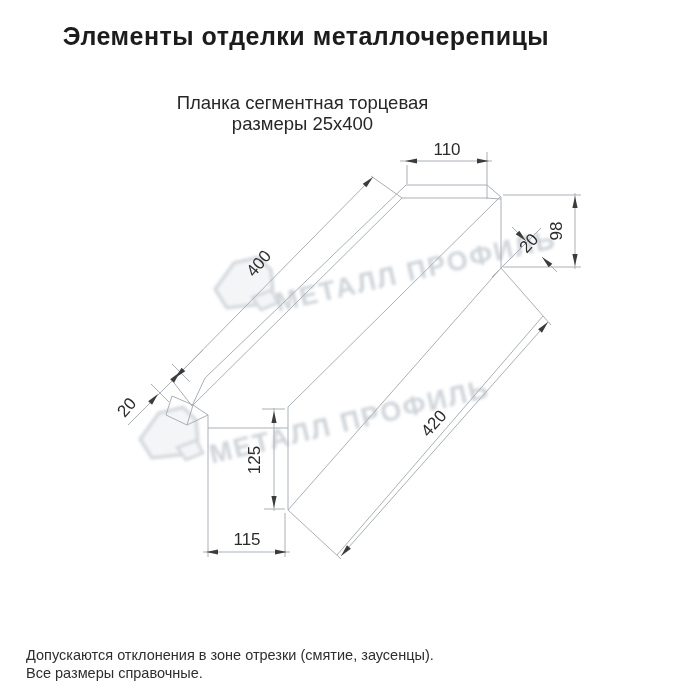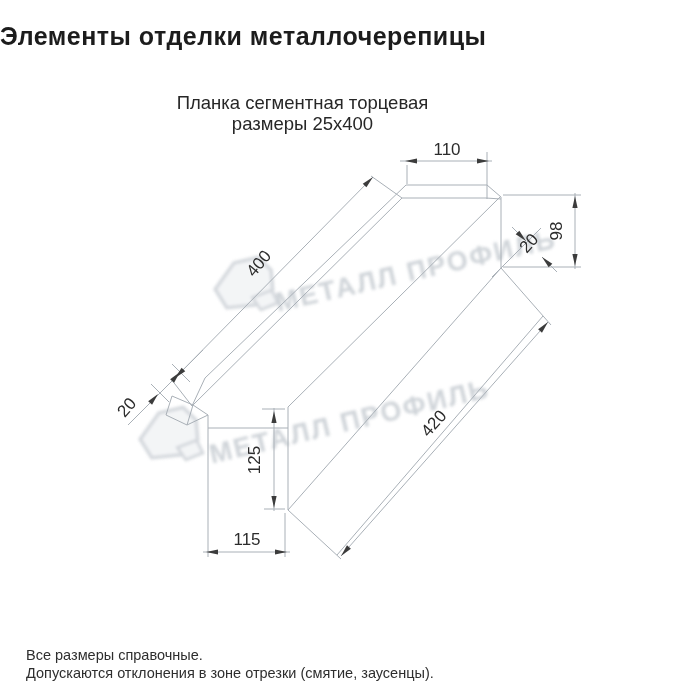--- a/index.html
+++ b/index.html
@@ -1,18 +1,18 @@
 <!DOCTYPE html>
 <html><head>
 <meta charset="utf-8">
 <style>
   html,body{margin:0;padding:0;background:#ffffff;}
   #page{position:relative;width:700px;height:700px;background:#ffffff;overflow:hidden;
         font-family:"Liberation Sans", sans-serif;}
-  #page-title{position:absolute;top:22px;left:0;width:612px;text-align:left;
+  #page-title{position:absolute;top:22px;left:0;width:612px;text-align:center;
         font-size:25px;font-weight:bold;color:#1c1c1c;letter-spacing:0.5px;}
   #subtitle{position:absolute;top:92px;left:0;width:605px;text-align:center;
         font-size:18.5px;line-height:21px;color:#272727;}
   #drawing-svg{position:absolute;left:0;top:0;}
   .dim-text{font-size:17px;fill:#2c2c2c;}
   #footer{position:absolute;left:26px;top:646px;font-size:14.5px;line-height:18px;color:#2e2e2e;}
   .watermark{position:absolute;filter:blur(1.4px);opacity:0.8;pointer-events:none;}
   .wm-text{position:absolute;white-space:nowrap;font-weight:bold;font-size:27px;
         letter-spacing:2px;color:#c3c9cf;transform-origin:left center;}
   .wm-logo{position:absolute;transform-origin:center;}
@@ -132,17 +132,17 @@
   </svg>
 
   <div id="page-title">Элементы отделки металлочерепицы</div>
 
   <div id="subtitle">
     <div>Планка сегментная торцевая</div>
     <div>размеры 25х400</div>
   </div>
 
   <div id="footer">
+    <div>Допускаются отклонения в зоне отрезки (смятие, заусенцы).</div>
     <div>Все размеры справочные.</div>
-    <div>Допускаются отклонения в зоне отрезки (смятие, заусенцы).</div>
   </div>
 
 </div>
 
 </body></html>

